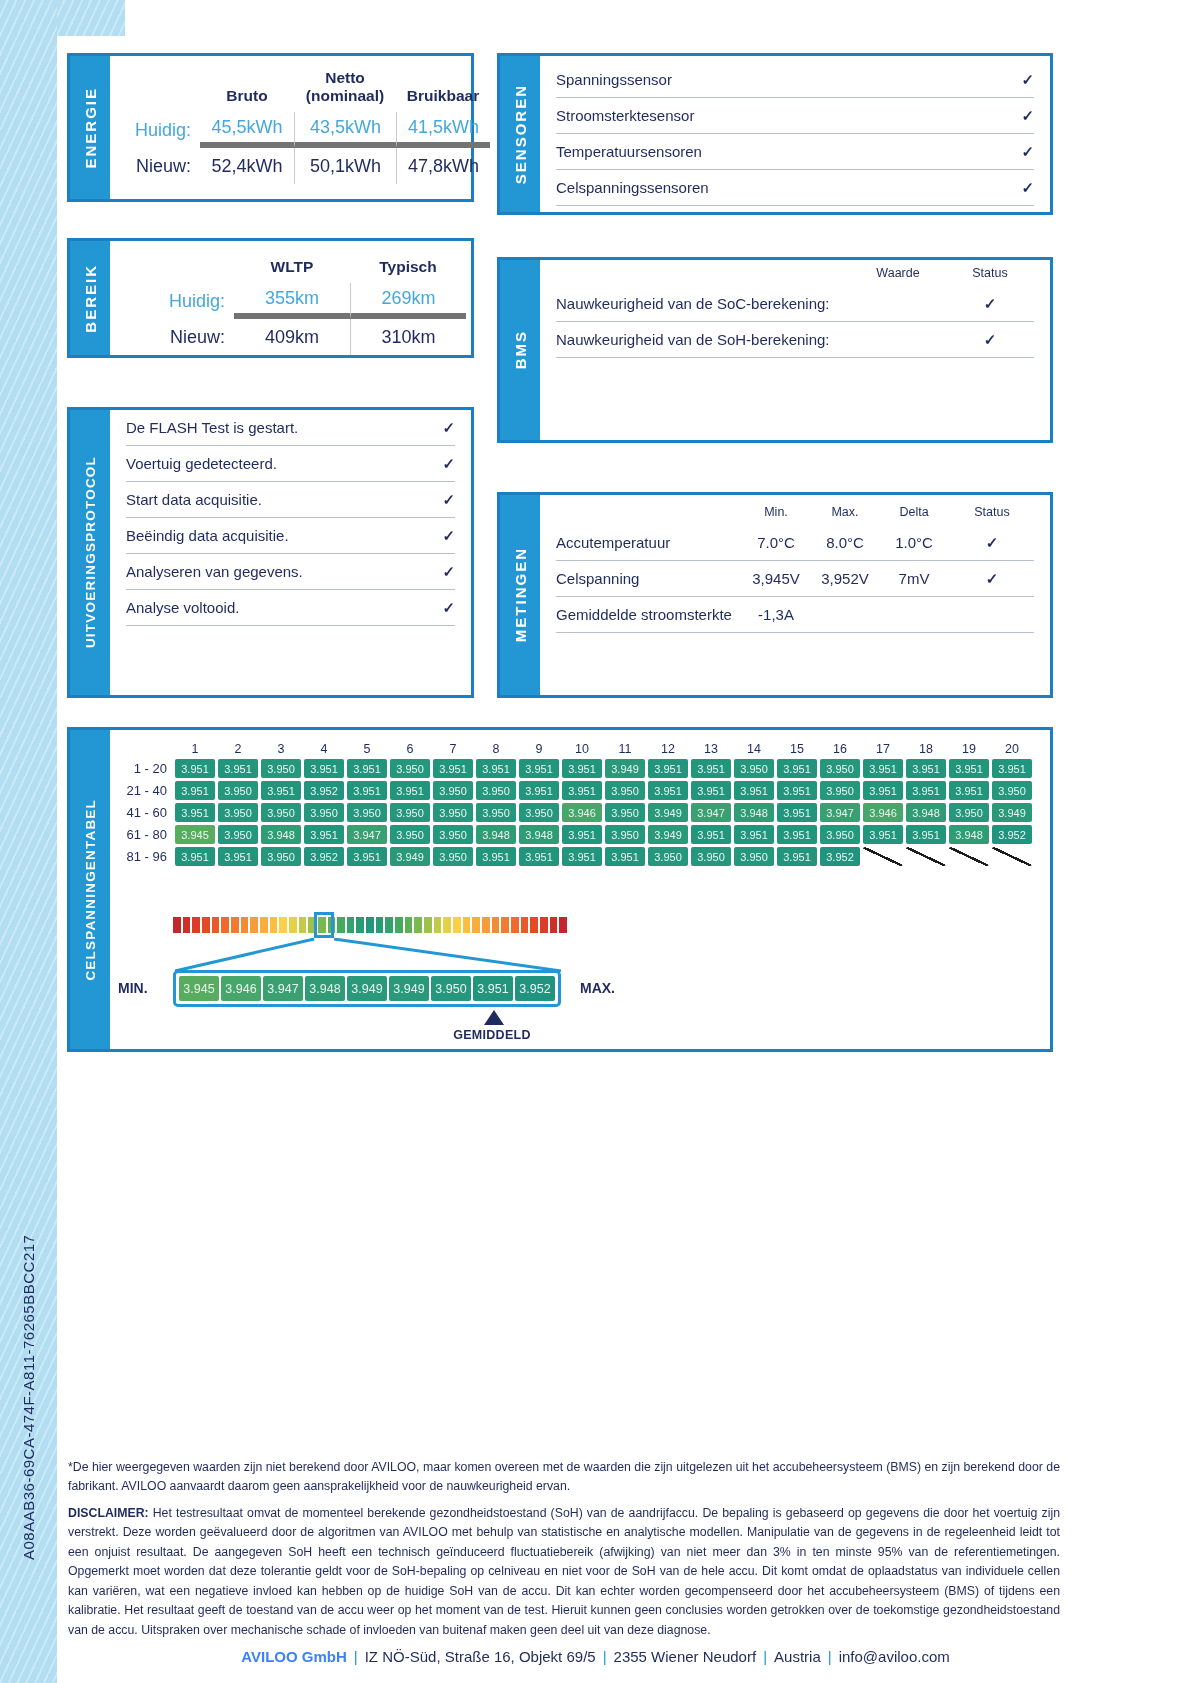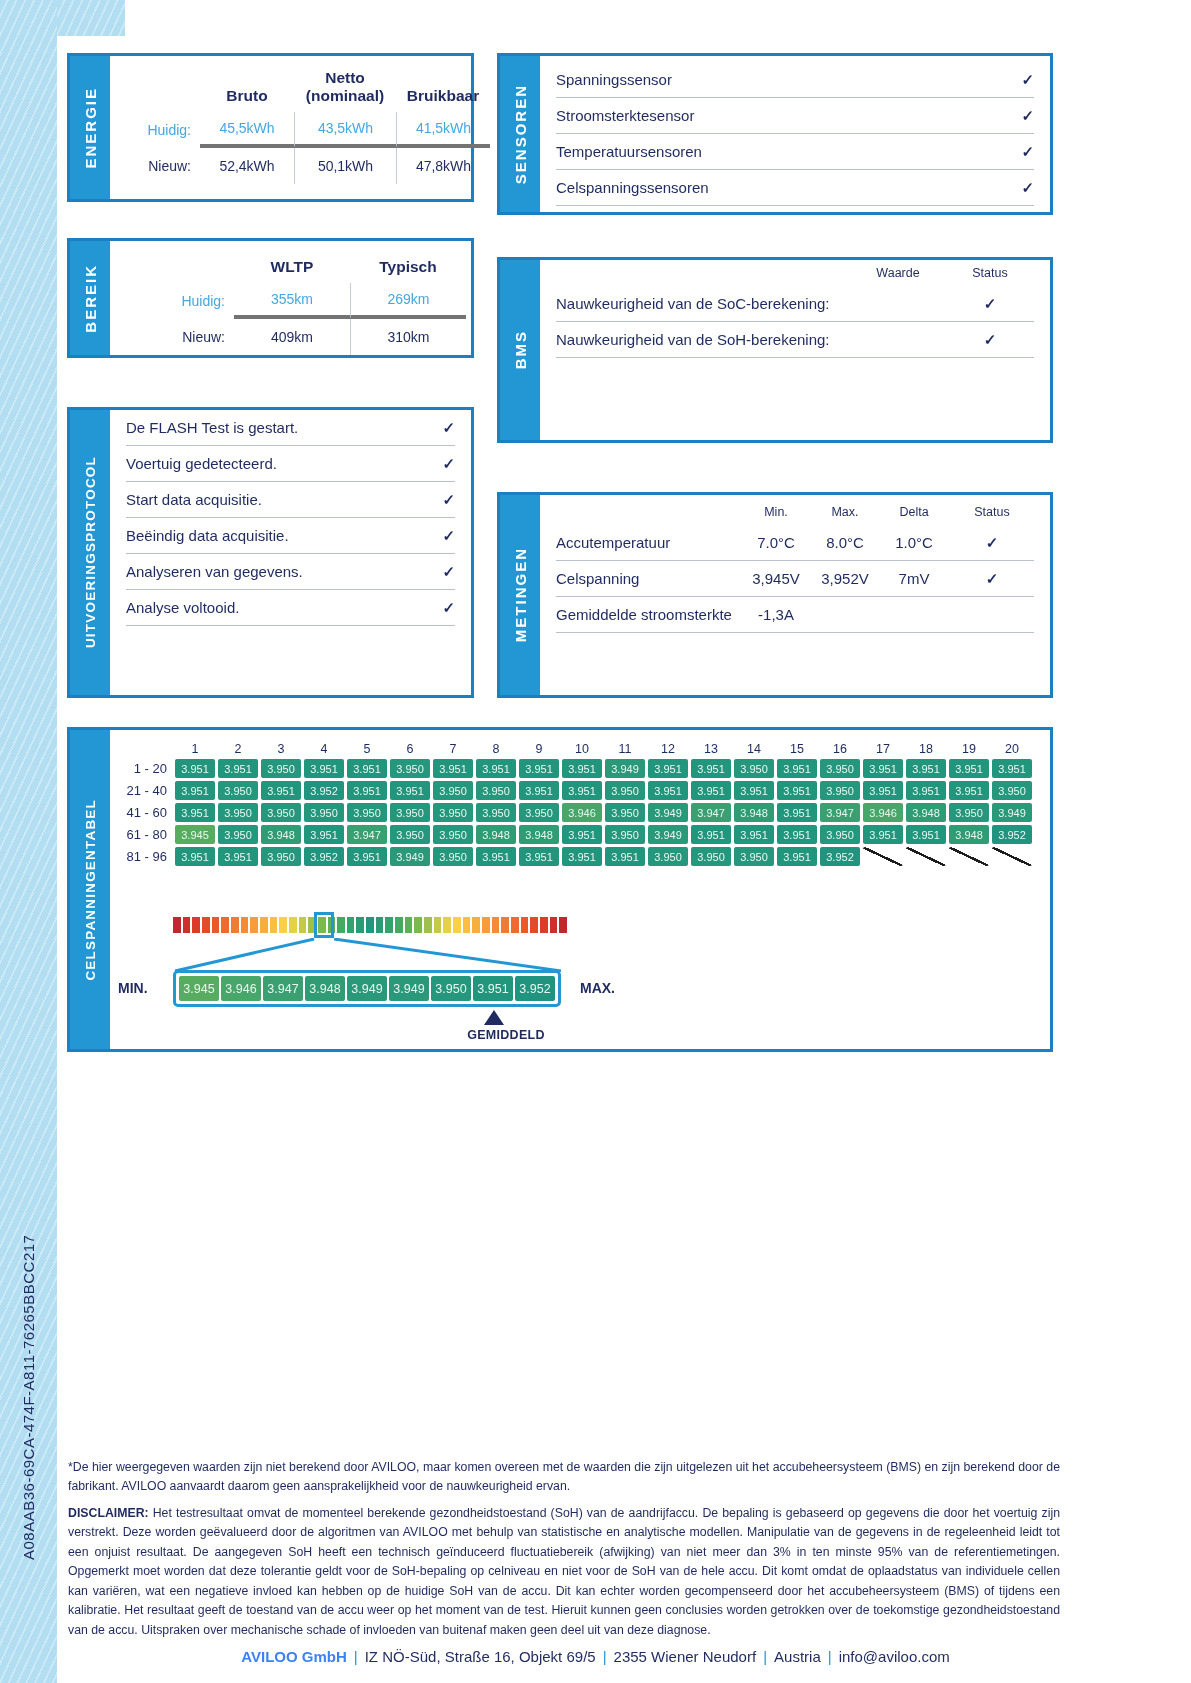--- a/index.html
+++ b/index.html
@@ -18,24 +18,24 @@
   .tab.small span { font-size:13.5px; letter-spacing:1.2px; }
   .content { position:absolute; left:40px; top:0; right:0; bottom:0; }
 
   
   .etable { display:grid; padding:8px 10px 0 14px; }
   #box-energie .etable { grid-template-columns:76px 94px 102px 94px; }
   #box-bereik  .etable { grid-template-columns:110px 116px 116px; }
   .ehead { display:flex; flex-direction:column; justify-content:flex-end; align-items:center;
            font-weight:bold; font-size:15.5px; height:48px; padding-bottom:7px; }
   #box-bereik .ehead { height:34px; }
-  .ecell { display:flex; align-items:center; justify-content:center; font-size:14px; height:36px; }
+  .ecell { display:flex; align-items:center; justify-content:center; font-size:18px; height:36px; }
   .elabel { justify-content:flex-end; padding-right:9px; }
   .bl { border-left:1px solid #c6ccd6; }
-  .bb { border-bottom:4px solid #737373; }
+  .bb { border-bottom:6px solid #737373; }
   .hl { color:#44a8df; }
 
   
   .lrow { display:flex; align-items:center; border-bottom:1px solid #b9c1cc;
           margin:0 16px 0 16px; height:36px; font-size:15px; }
   .lrow .ltext { flex:1; }
   .hrow { border-bottom:none; height:26px; font-size:12.5px; }
   .check { color:#1f2a5e; font-weight:bold; font-size:15px; }
   .ccol { display:flex; align-items:center; justify-content:center; }
   .w96 { width:96px; } .w88 { width:88px; }
@@ -466,21 +466,21 @@
           <div class="mm-cell" style="background: rgb(58, 160, 113);">3.947</div>
           <div class="mm-cell" style="background: rgb(48, 156, 118);">3.948</div>
           <div class="mm-cell" style="background: rgb(42, 153, 121);">3.949</div>
           <div class="mm-cell" style="background: rgb(42, 153, 121);">3.949</div>
           <div class="mm-cell" style="background: rgb(37, 151, 124);">3.950</div>
           <div class="mm-cell" style="background: rgb(34, 149, 125);">3.951</div>
           <div class="mm-cell" style="background: rgb(32, 148, 126);">3.952</div>
         </div>
       <span class="mm-lab" id="mm-max">MAX.</span>
       <div id="avg-tri" style="left: 414px;"></div>
-      <div id="avg-lab" style="left: 381px;">GEMIDDELD</div>
+      <div id="avg-lab" style="left: 367px;">GEMIDDELD</div>
     </div>
   </section>
 
   <div id="serial">A08AAB36-69CA-474F-A811-76265BBCC217</div>
 
   <p class="smalltext" style="top:1458px;">*De hier weergegeven waarden zijn niet berekend door AVILOO, maar komen overeen met de waarden die zijn uitgelezen uit het accubeheersysteem (BMS) en zijn berekend door de fabrikant. AVILOO aanvaardt daarom geen aansprakelijkheid voor de nauwkeurigheid ervan.</p>
   <p class="smalltext" style="top:1504px;"><b>DISCLAIMER:</b><span> Het testresultaat omvat de momenteel berekende gezondheidstoestand (SoH) van de aandrijfaccu. De bepaling is gebaseerd op gegevens die door het voertuig zijn verstrekt. Deze worden geëvalueerd door de algoritmen van AVILOO met behulp van statistische en analytische modellen. Manipulatie van de gegevens in de regeleenheid leidt tot een onjuist resultaat. De aangegeven SoH heeft een technisch geïnduceerd fluctuatiebereik (afwijking) van niet meer dan 3% in ten minste 95% van de referentiemetingen. Opgemerkt moet worden dat deze tolerantie geldt voor de SoH-bepaling op celniveau en niet voor de SoH van de hele accu. Dit komt omdat de oplaadstatus van individuele cellen kan variëren, wat een negatieve invloed kan hebben op de huidige SoH van de accu. Dit kan echter worden gecompenseerd door het accubeheersysteem (BMS) of tijdens een kalibratie. Het resultaat geeft de toestand van de accu weer op het moment van de test. Hieruit kunnen geen conclusies worden getrokken over de toekomstige gezondheidstoestand van de accu. Uitspraken over mechanische schade of invloeden van buitenaf maken geen deel uit van deze diagnose.</span></p>
 
   <div id="footer"><span class="co">AVILOO GmbH</span><span class="sep">|</span><span>IZ NÖ-Süd, Straße 16, Objekt 69/5</span><span class="sep">|</span><span>2355 Wiener Neudorf</span><span class="sep">|</span><span>Austria</span><span class="sep">|</span><span>info@aviloo.com</span></div>
 </div>

